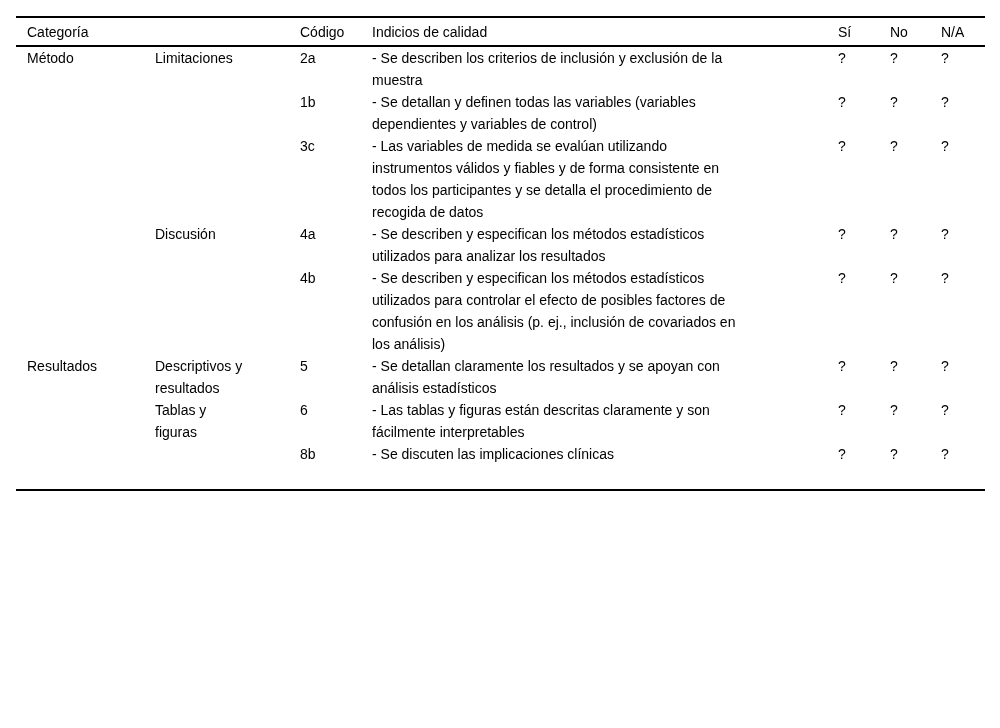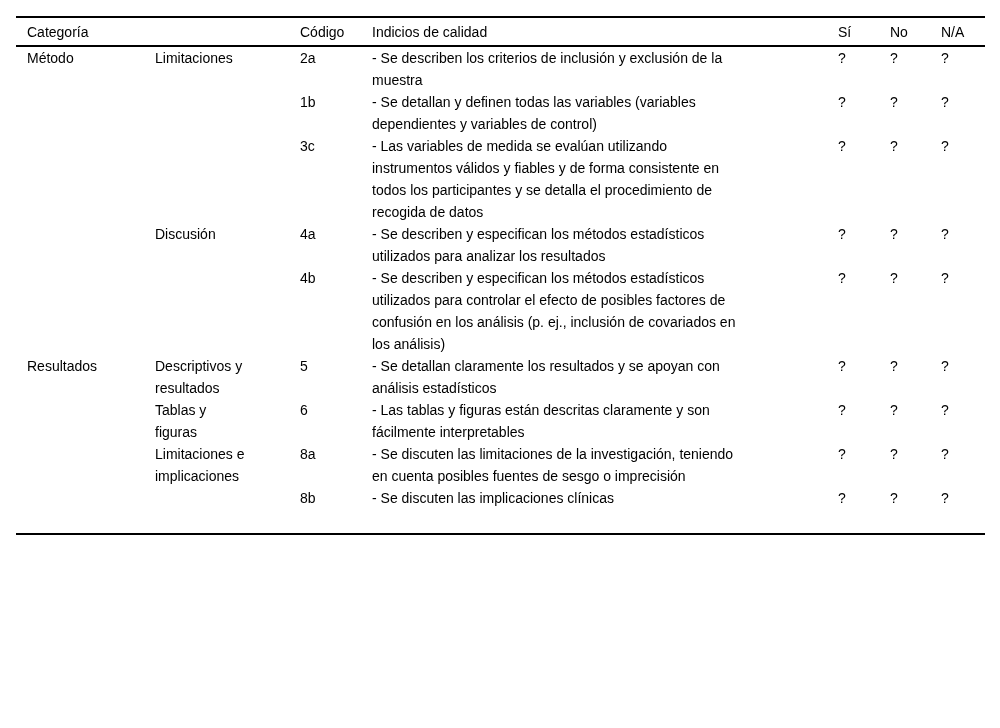--- a/index.html
+++ b/index.html
@@ -156,31 +156,20 @@
 figuras</td>
           <td>6</td>
           <td>- Las tablas y figuras están descritas claramente y son
 fácilmente interpretables</td>
           <td>?</td>
           <td>?</td>
           <td>?</td>
         </tr>
         <tr>
           <td></td>
-          <td>Limitaciones e
-implicaciones</td>
-          <td>8a</td>
-          <td>- Se discuten las limitaciones de la investigación, teniendo
-en cuenta posibles fuentes de sesgo o imprecisión</td>
-          <td>?</td>
-          <td>?</td>
-          <td>?</td>
-        </tr>
-        <tr>
-          <td></td>
           <td></td>
           <td>8b</td>
           <td>- Se discuten las implicaciones clínicas</td>
           <td>?</td>
           <td>?</td>
           <td>?</td>
         </tr>
       </tbody>
     </table>
   </div>

